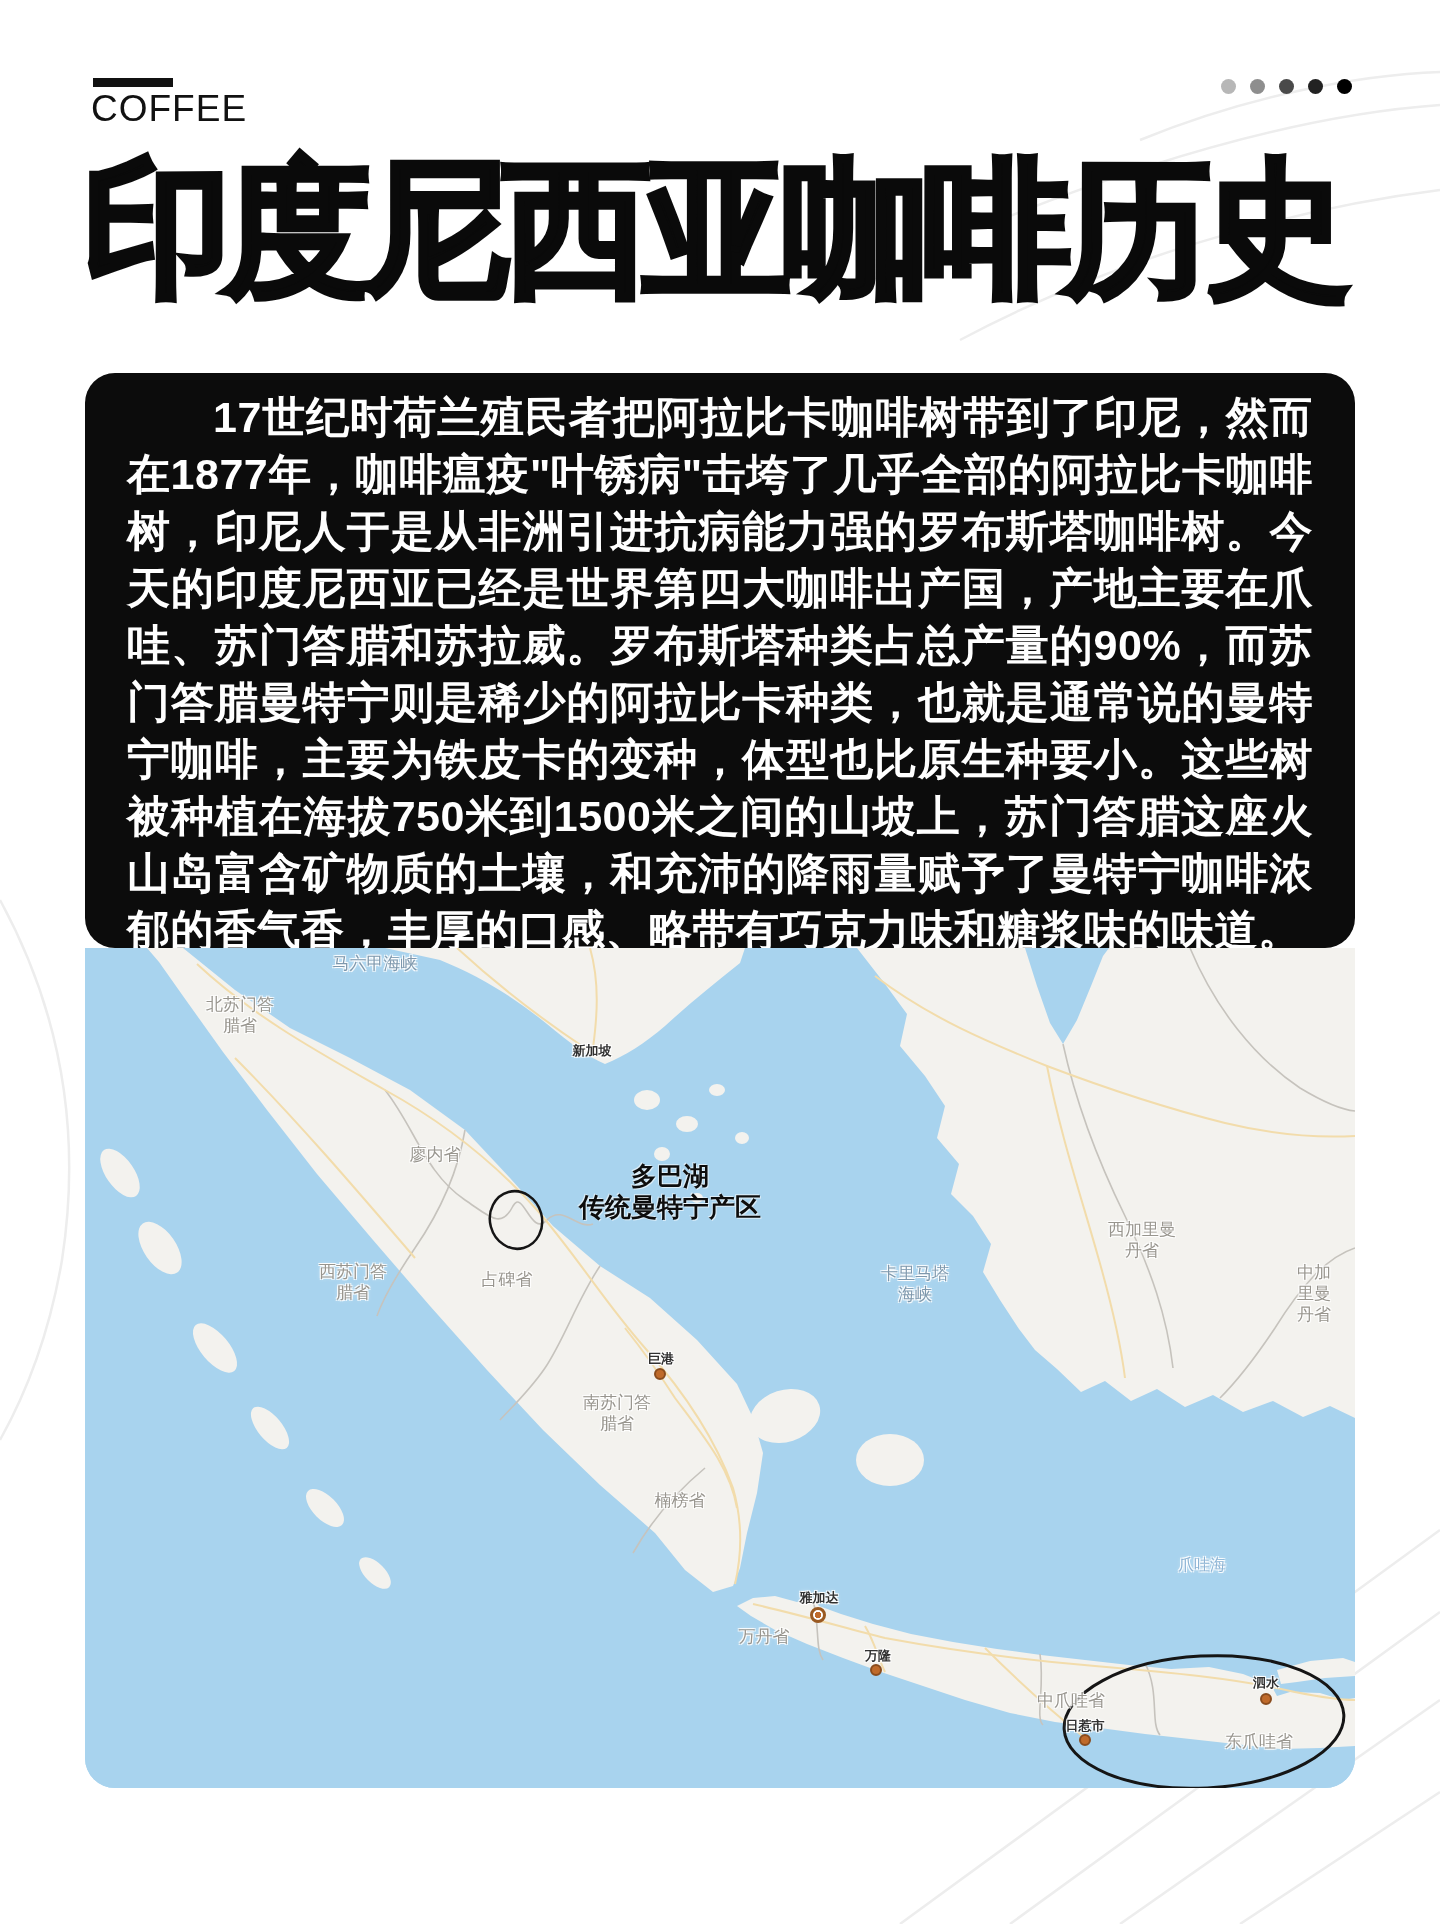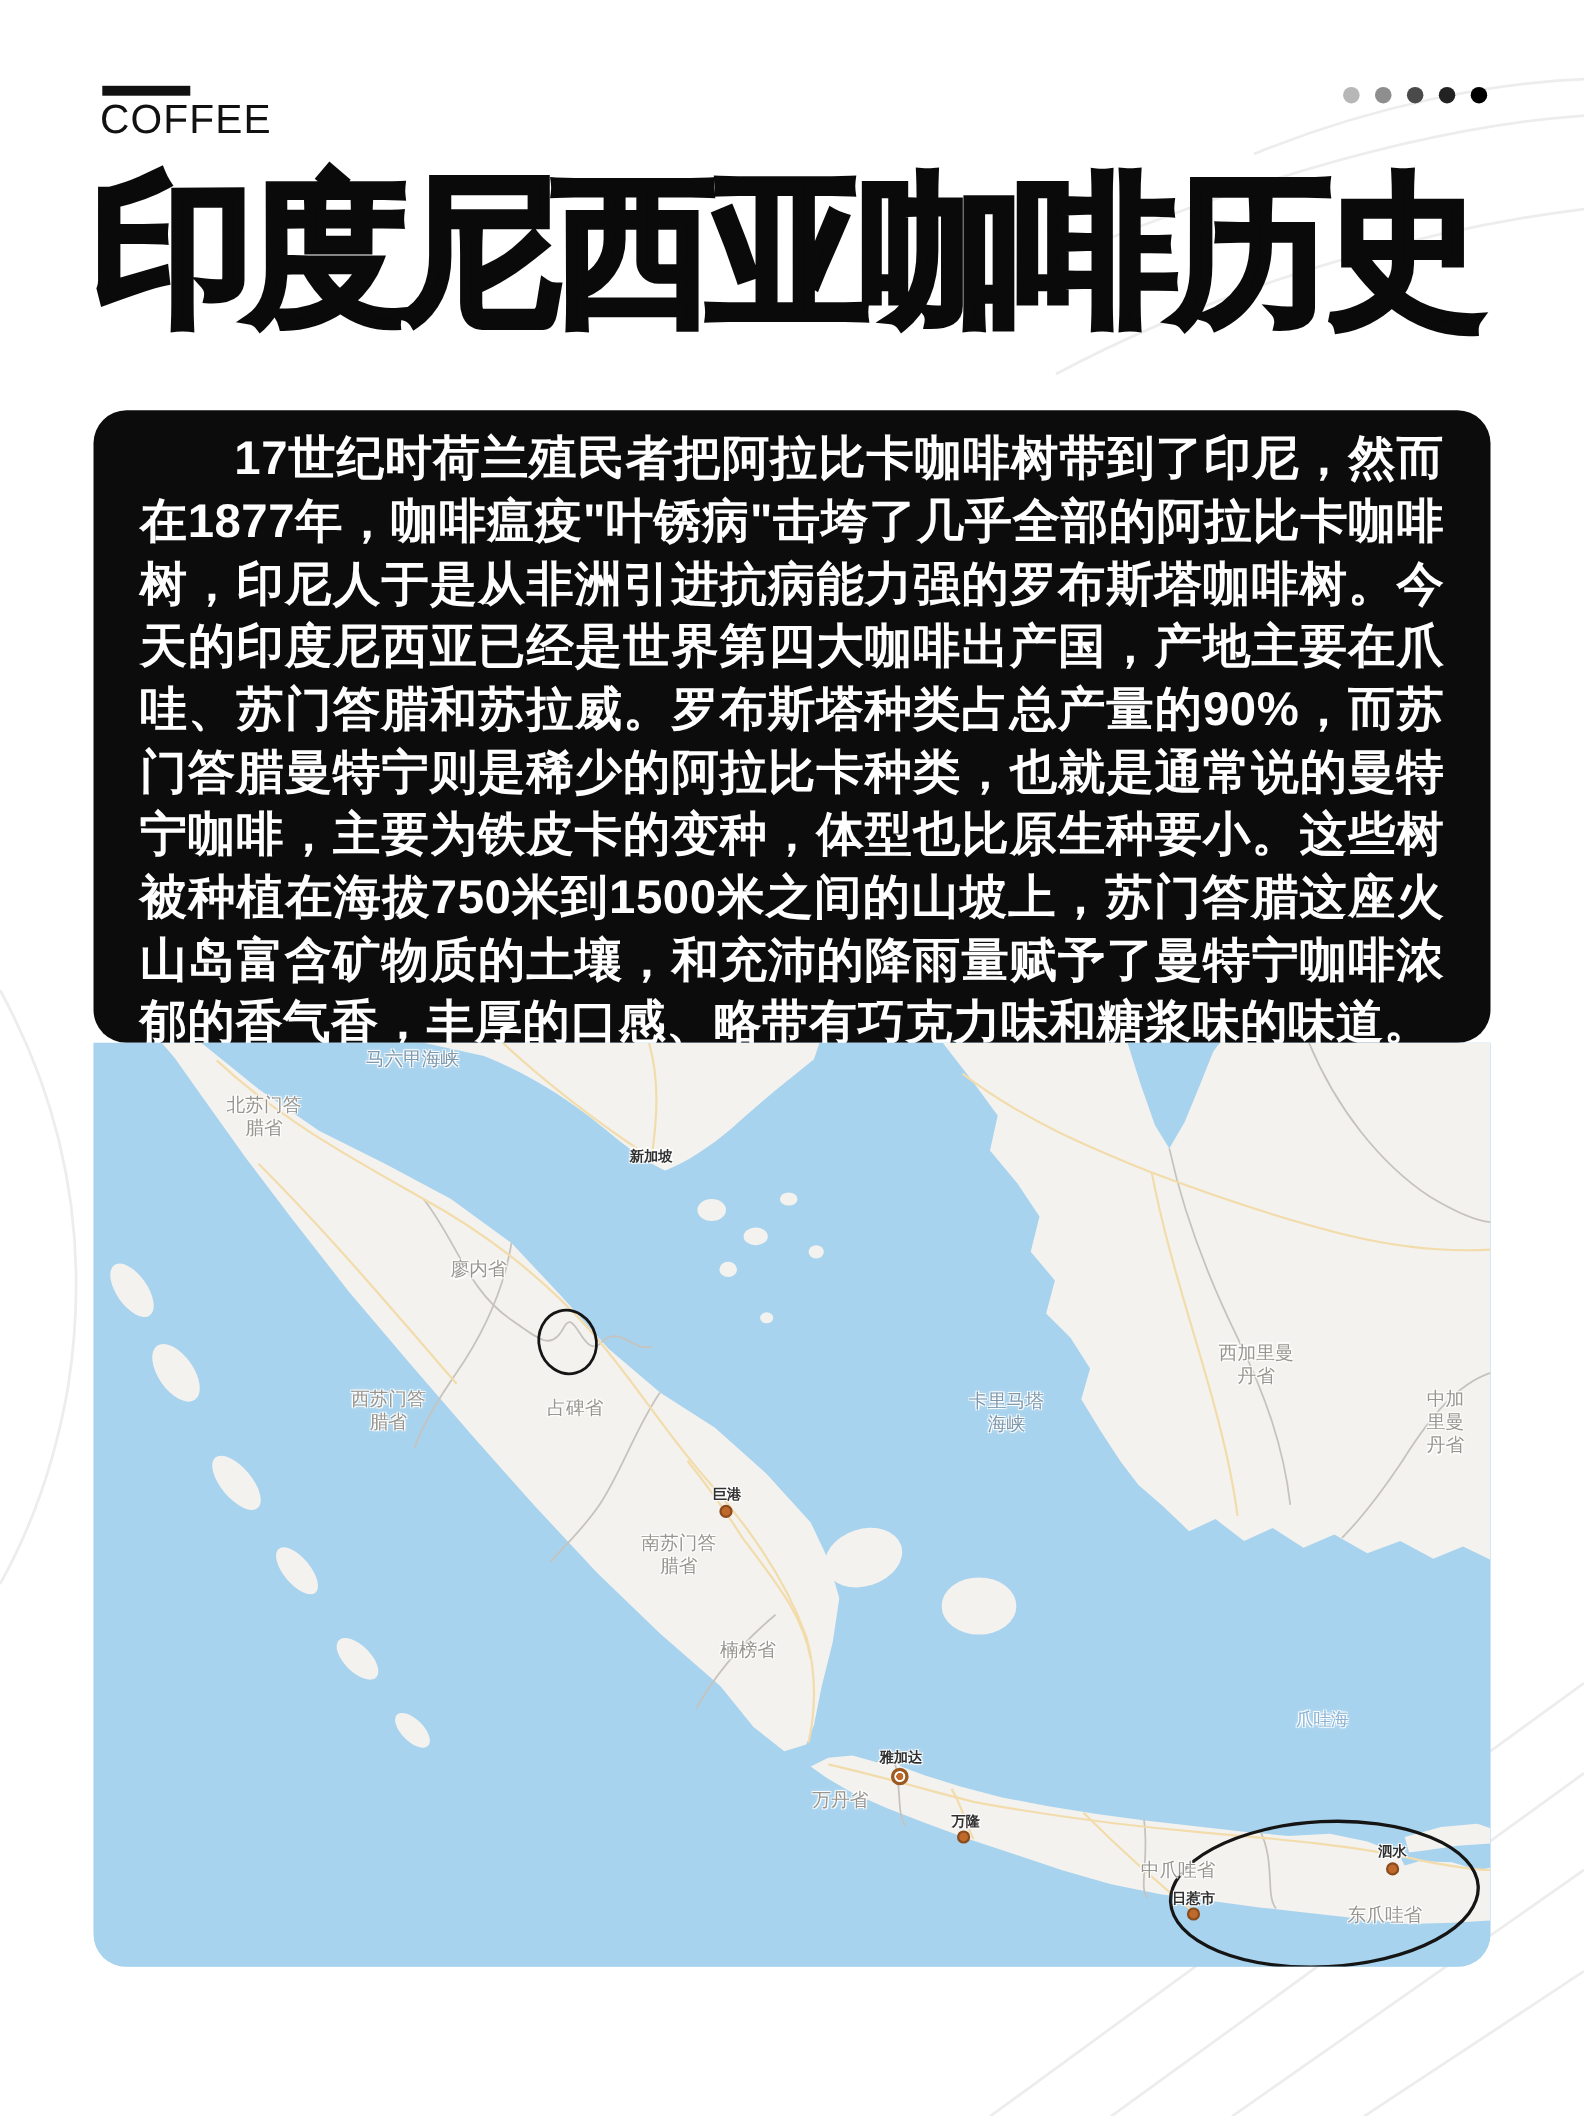--- a/index.html
+++ b/index.html
@@ -169,21 +169,21 @@
   <div class="ml sea-lbl" style="left:290px;top:15px;">马六甲海峡</div>
   <div class="ml sea-lbl" style="left:830px;top:336px;">卡里马塔
 海峡</div>
   <div class="ml sea-lbl light" style="left:1117px;top:616px;">爪哇海</div>
 
   <div class="ml prov" style="left:155px;top:67px;">北苏门答
 腊省</div>
   <div class="ml prov" style="left:350px;top:206px;">廖内省</div>
   <div class="ml prov" style="left:268px;top:334px;">西苏门答
 腊省</div>
-  <div class="ml prov" style="left:438px;top:332px;">占碑省</div>
+  <div class="ml prov" style="left:422px;top:332px;font-family:Liberation Mono, monospace;">占碑省</div>
   <div class="ml prov" style="left:532px;top:465px;">南苏门答
 腊省</div>
   <div class="ml prov" style="left:595px;top:552px;">楠榜省</div>
   <div class="ml prov" style="left:1057px;top:292px;">西加里曼
 丹省</div>
   <div class="ml prov" style="left:1229px;top:345px;">中加里曼
 丹省</div>
   <div class="ml prov" style="left:679px;top:688px;">万丹省</div>
   <div class="ml prov" style="left:986px;top:752px;">中爪哇省</div>
   <div class="ml prov" style="left:1174px;top:793px;">东爪哇省</div>
@@ -193,13 +193,15 @@
   <span class="dot-marker" style="left:575px;top:426px;"></span>
   <div class="ml city" style="left:734px;top:650px;">雅加达</div>
   <span class="capital-marker" style="left:733px;top:667px;"></span>
   <div class="ml city" style="left:793px;top:708px;">万隆</div>
   <span class="dot-marker" style="left:791px;top:722px;"></span>
   <div class="ml city" style="left:1181px;top:735px;">泗水</div>
   <span class="dot-marker" style="left:1181px;top:751px;"></span>
   <div class="ml city" style="left:1000px;top:778px;">日惹市</div>
   <span class="dot-marker" style="left:1000px;top:792px;"></span>
 
+  <div class="ml anno" style="left:585px;top:244px;">多巴湖
+传统曼特宁产区</div>
 </div>
 
 </body></html>

